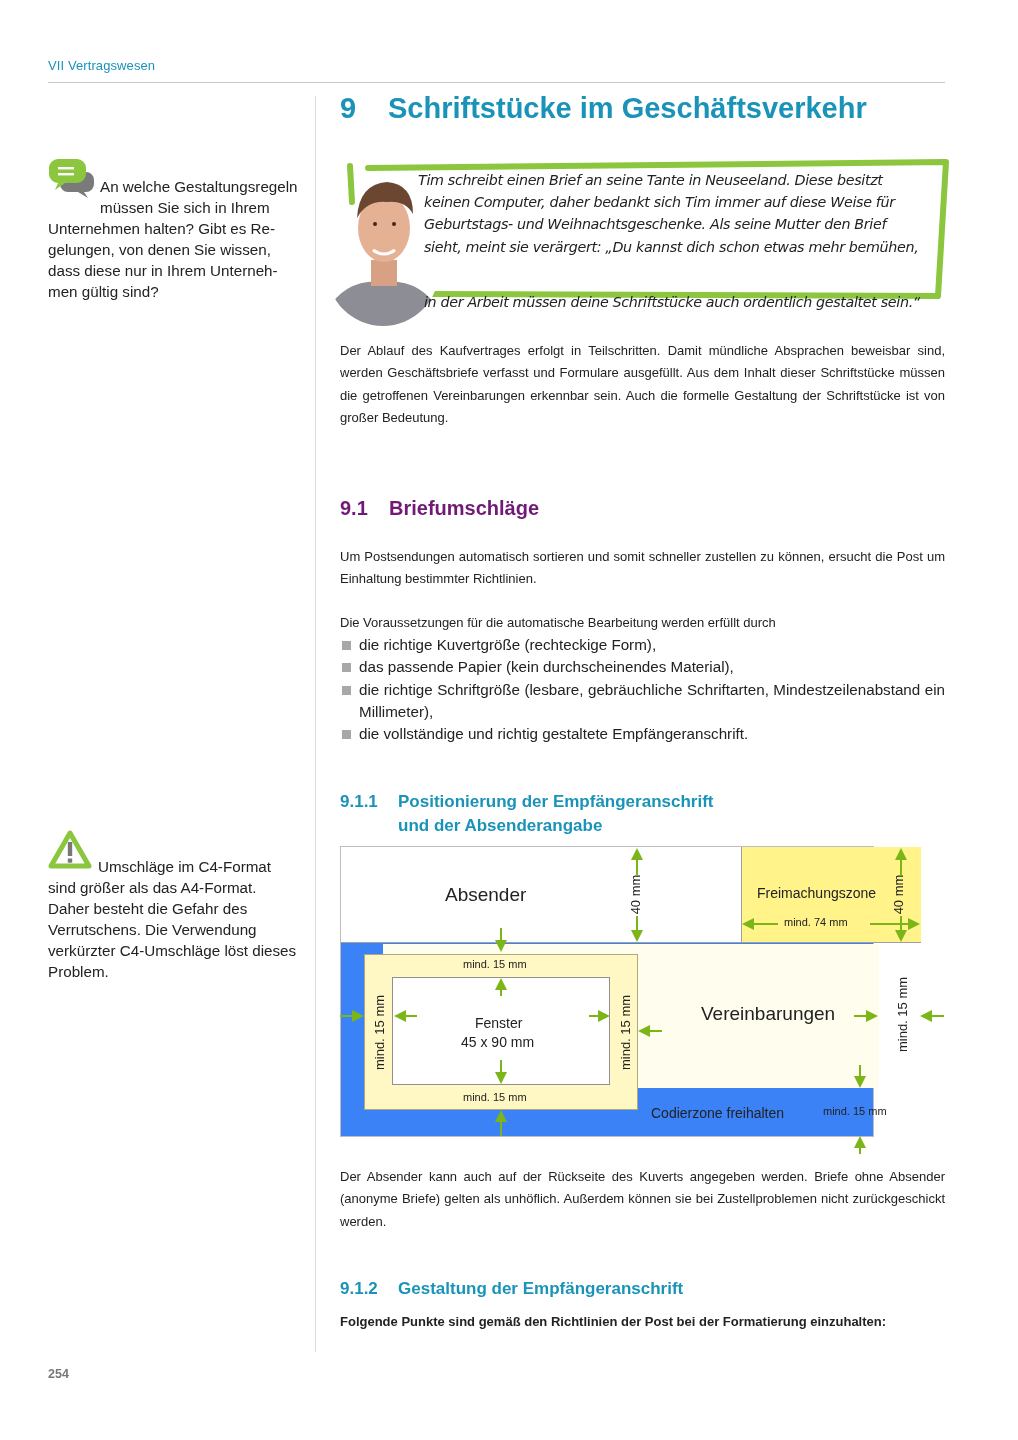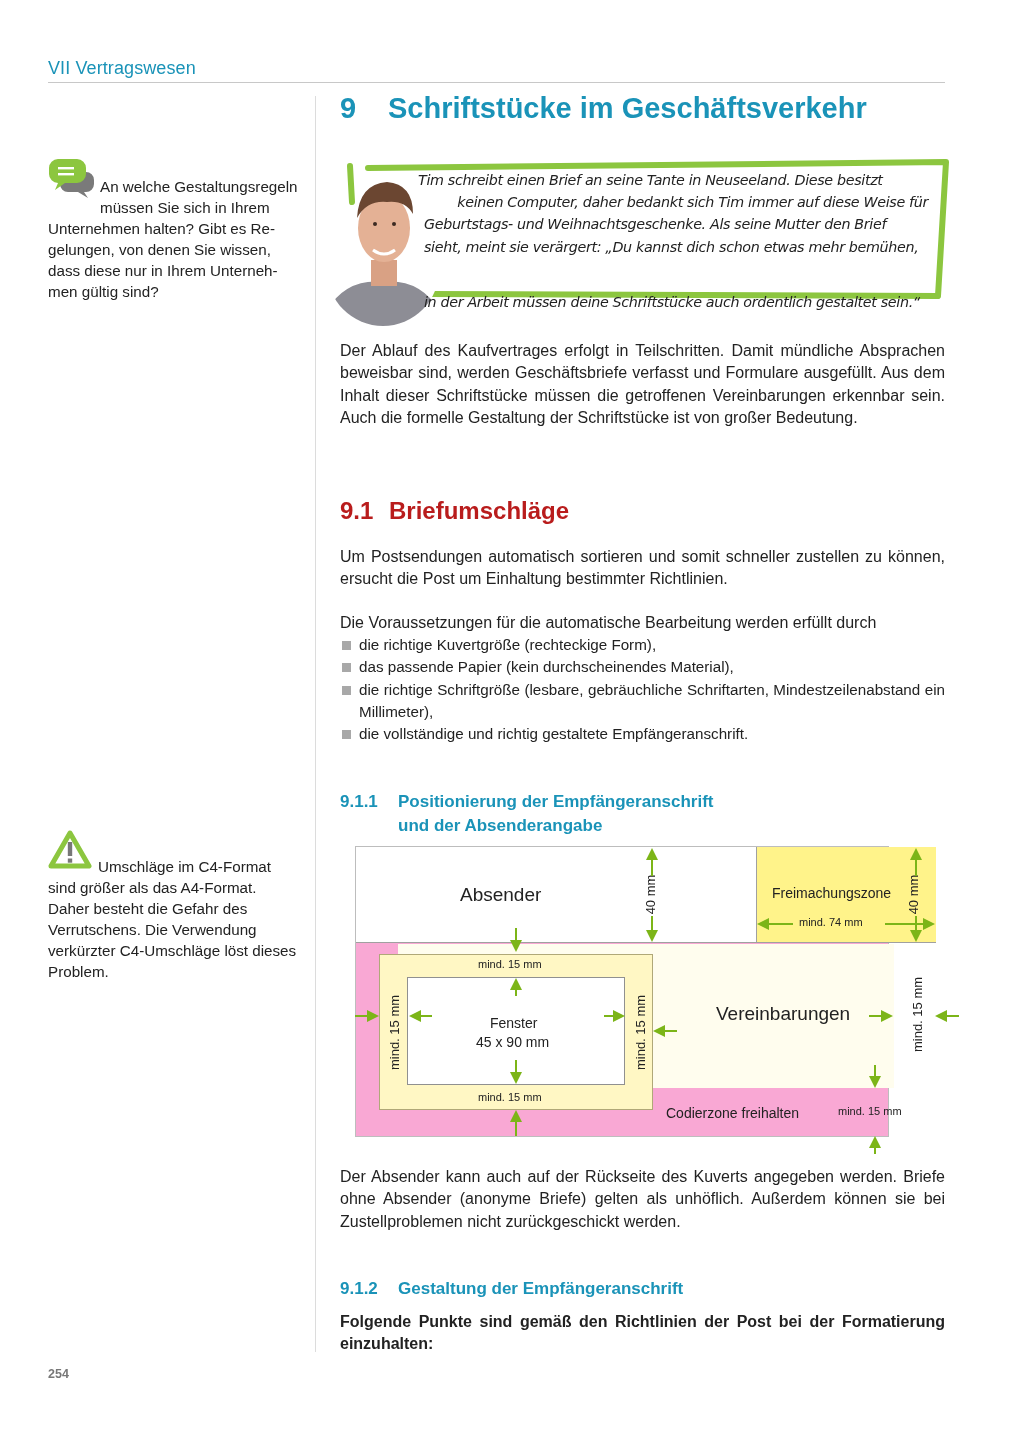--- a/index.html
+++ b/index.html
@@ -1,49 +1,49 @@
 <!DOCTYPE html>
 <html><head>
 <meta charset="utf-8">
 <style>
   * { box-sizing: border-box; margin: 0; padding: 0; }
   html, body { width: 1018px; height: 1440px; background: #ffffff; }
   body { position: relative; font-family: "Liberation Sans", "DejaVu Sans", sans-serif; color: #222; overflow: hidden; }
 
-  .running-head { position: absolute; left: 48px; top: 58px; font-size: 18px; color: #1a93b8; letter-spacing: 0.1px; }
+  .running-head { position: absolute; left: 48px; top: 58px; font-size: 13px; color: #1a93b8; letter-spacing: 0.1px; }
   .head-rule { position: absolute; left: 48px; top: 82px; width: 897px; height: 1px; background: #c8c8c8; }
   .col-divider { position: absolute; left: 315px; top: 96px; width: 1px; height: 1256px; background: #dcdcdc; }
 
   .chapter-title { position: absolute; left: 340px; top: 92px; font-size: 29px; font-weight: bold; color: #1a93b8; white-space: nowrap; }
   .chapter-title .num { display: inline-block; width: 48px; }
 
   
   .margin-note { position: absolute; left: 48px; width: 250px; font-size: 15.2px; line-height: 21px; color: #222; }
   .margin-note .inline-icon { float: left; margin-right: 6px; margin-top: -18px; }
 
   
   .story-box { position: absolute; left: 338px; top: 158px; width: 610px; height: 142px; }
   .story-box svg.frame { position: absolute; left: 0; top: 0; }
   .avatar { position: absolute; left: 327px; top: 170px; width: 112px; height: 156px; }
   .story-text { position: absolute; left: 418px; top: 169px; width: 510px; font-family: "DejaVu Sans", sans-serif; font-style: italic; font-size: 14.3px; line-height: 22.2px; color: #222; letter-spacing: -0.35px; }
 
-  .para { position: absolute; left: 340px; width: 605px; font-size: 16px; line-height: 22.3px; text-align: justify; color: #222; }
-
-  .h2 { position: absolute; left: 340px; font-size: 24px; font-weight: bold; color: #b91c1c; white-space: nowrap; }
+  .para { position: absolute; left: 340px; width: 605px; font-size: 13px; line-height: 22.3px; text-align: justify; color: #222; }
+
+  .h2 { position: absolute; left: 340px; font-size: 20px; font-weight: bold; color: #701a75; white-space: nowrap; }
   .h2 .num { display: inline-block; width: 49px; }
   .h3 { position: absolute; left: 340px; font-size: 17px; font-weight: bold; color: #1a93b8; line-height: 24px; }
   .h3 .num { display: inline-block; width: 58px; }
   .h3 .indent { padding-left: 58px; }
 
   .bullets { position: absolute; left: 340px; top: 634px; width: 605px; list-style: none; font-size: 15.2px; line-height: 22.3px; color: #222; }
   .bullets li { position: relative; padding-left: 19px; }
   .bullets li .sq { position: absolute; left: 2px; top: 7px; width: 9px; height: 9px; background: #a8a8a8; }
 
   
-  .env { position: absolute; left: 340px; top: 846px; width: 534px; height: 291px; border: 1px solid #bdbdbd; background: #f9a8d4; margin-left: 15px; }
+  .env { position: absolute; left: 340px; top: 846px; width: 534px; height: 291px; border: 1px solid #bdbdbd; background: #3b82f6; }
   .env .zone { position: absolute; }
   .env .lbl { position: absolute; font-size: 11px; color: #222; white-space: nowrap; }
   .env .vlbl { position: absolute; font-size: 13px; color: #222; white-space: nowrap; transform: rotate(-90deg); transform-origin: center; }
 
   .page-number { position: absolute; left: 48px; top: 1367px; font-size: 12.5px; font-weight: bold; color: #777; }
 </style>
 </head>
 <body>
 
 <div class="running-head">VII  Vertragswesen</div>
@@ -86,21 +86,21 @@
     </g>
     <ellipse cx="57" cy="58" rx="26" ry="34" fill="#e4b195"></ellipse>
     <path d="M30 48 Q32 14 60 12 Q86 14 86 44 Q78 30 60 32 Q40 30 30 48z" fill="#6b4631"></path>
     <path d="M46 80 Q57 88 68 80" fill="none" stroke="#ffffff" stroke-width="3"></path>
     <circle cx="48" cy="54" r="2" fill="#3b2a22"></circle>
     <circle cx="67" cy="54" r="2" fill="#3b2a22"></circle>
   </svg>
 </div>
 <div class="story-text">
   <div>Tim schreibt einen Brief an seine Tante in Neuseeland. Diese besitzt</div>
-  <div style="padding-left:6px;text-align:right;">keinen Computer, daher bedankt sich Tim immer auf diese Weise für</div>
+  <div style="padding-left:6px;">keinen Computer, daher bedankt sich Tim immer auf diese Weise für</div>
   <div style="padding-left:6px;">Geburtstags- und Weihnachtsgeschenke. Als seine Mutter den Brief</div>
   <div style="padding-left:6px;">sieht, meint sie verärgert: „Du kannst dich schon etwas mehr bemühen,</div>
   <div style="padding-left:6px;margin-top:33px;">in der Arbeit müssen deine Schriftstücke auch ordentlich gestaltet sein.“</div>
 </div>
 
 <p class="para" style="top:340px;">Der Ablauf des Kaufvertrages erfolgt in Teilschritten. Damit mündliche Absprachen beweisbar sind, werden Geschäftsbriefe verfasst und Formulare ausgefüllt. Aus dem Inhalt dieser Schriftstücke müssen die getroffenen Vereinbarungen erkennbar sein. Auch die formelle Gestaltung der Schriftstücke ist von großer Bedeutung.</p>
 
 <h2 class="h2" style="top:497px;">
   <span class="num">9.1</span><span>Briefumschläge</span>
 </h2>

